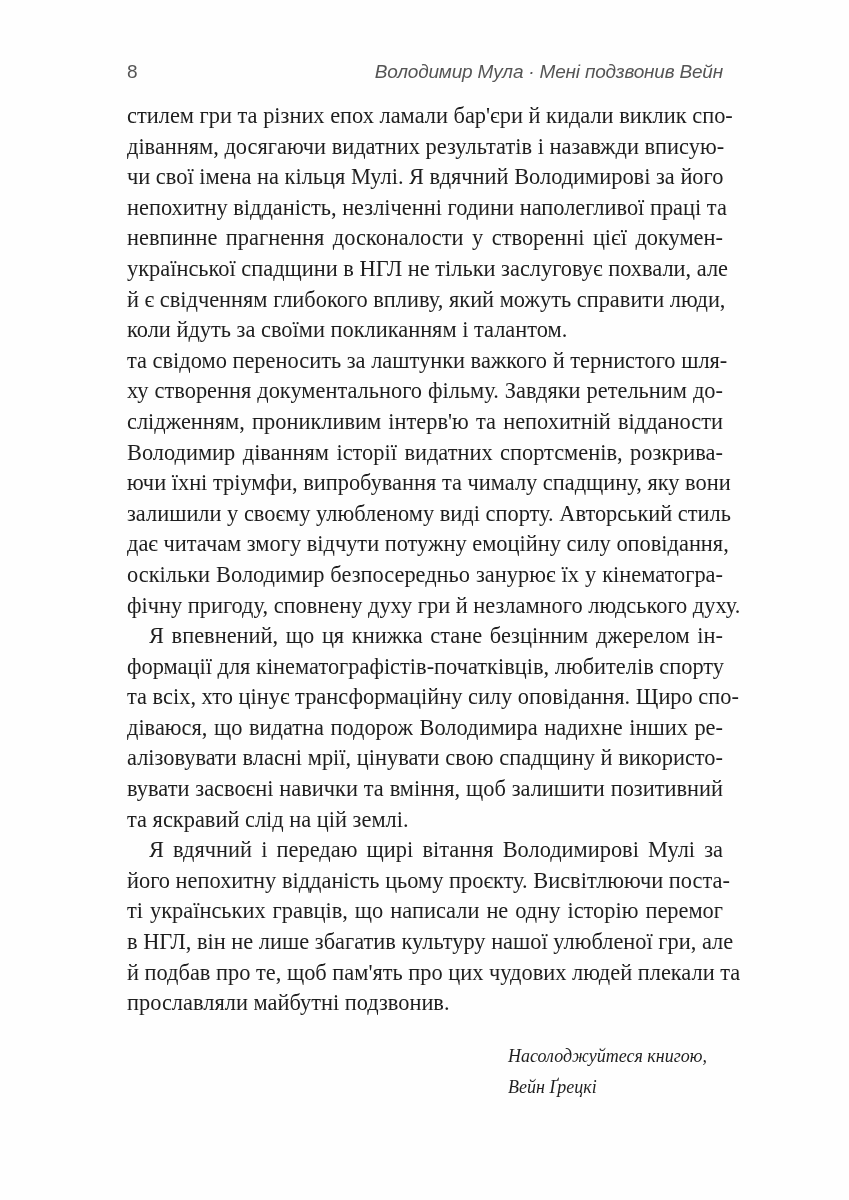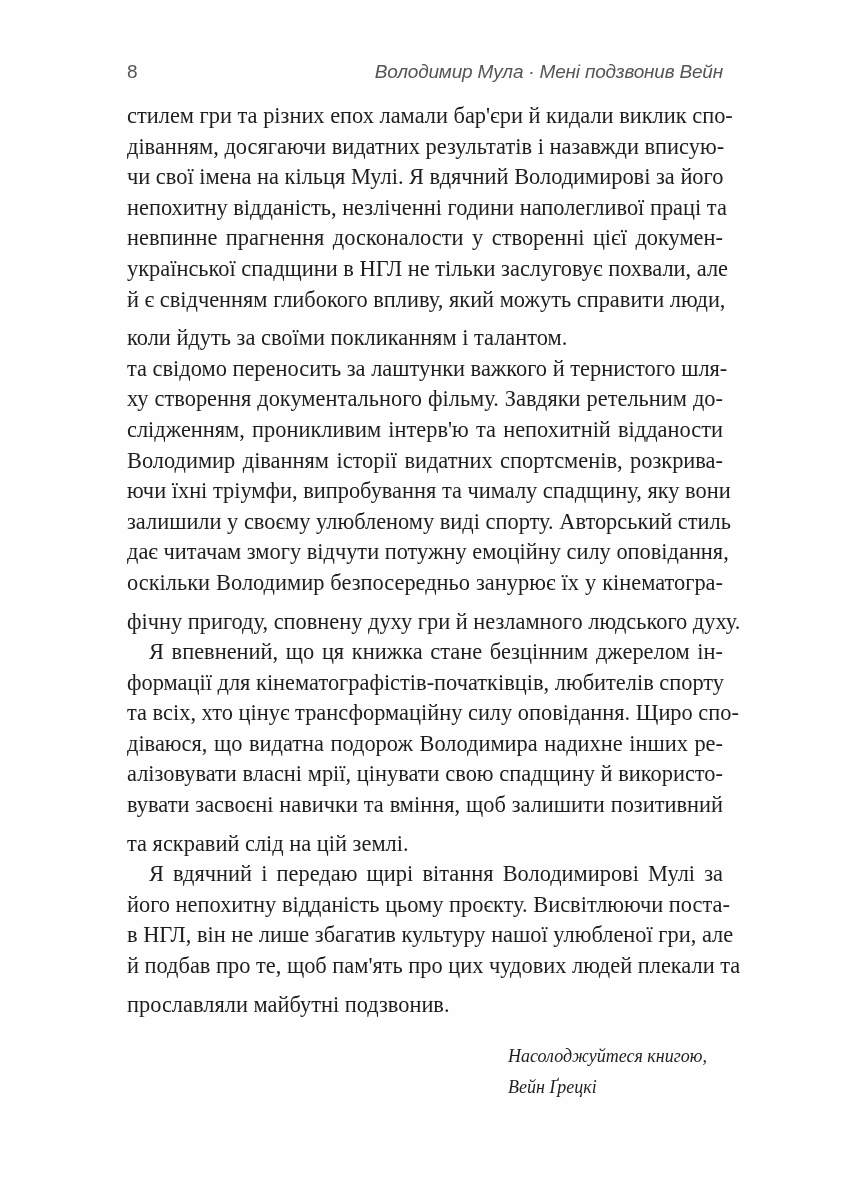--- a/index.html
+++ b/index.html
@@ -55,21 +55,20 @@
     }
     .line {
       display: block;
       white-space: nowrap;
       text-align: justify;
       text-align-last: justify;
       height: 30.6px;
     }
     .line.last {
       text-align-last: left;
-      margin-top: 8px;
     }
     .line.indent {
       padding-left: 22px;
     }
     .signature {
       position: absolute;
       left: 508px;
       top: 1041px;
       font-family: "Liberation Serif", "DejaVu Serif", serif;
       font-style: italic;
@@ -123,20 +122,21 @@
       <span class="line">та всіх, хто цінує трансформаційну силу оповідання. Щиро спо-</span>
       <span class="line">діваюся, що видатна подорож Володимира надихне інших ре-</span>
       <span class="line">алізовувати власні мрії, цінувати свою спадщину й використо-</span>
       <span class="line">вувати засвоєні навички та вміння, щоб залишити позитивний</span>
       <span class="line last">та яскравий слід на цій землі.</span>
     </div>
 
     <div>
       <span class="line indent">Я вдячний і передаю щирі вітання Володимирові Мулі за</span>
       <span class="line">його непохитну відданість цьому проєкту. Висвітлюючи поста-</span>
+      <span class="line">ті українських гравців, що написали не одну історію перемог</span>
       <span class="line">в НГЛ, він не лише збагатив культуру нашої улюбленої гри, але</span>
       <span class="line">й подбав про те, щоб пам'ять про цих чудових людей плекали та</span>
       <span class="line last">прославляли майбутні подзвонив.</span>
     </div>
   </div>
 
   <div class="signature">
     <span class="sig-line">Насолоджуйтеся книгою,</span>
     <span class="sig-line">Вейн Ґрецкі</span>
   </div>

